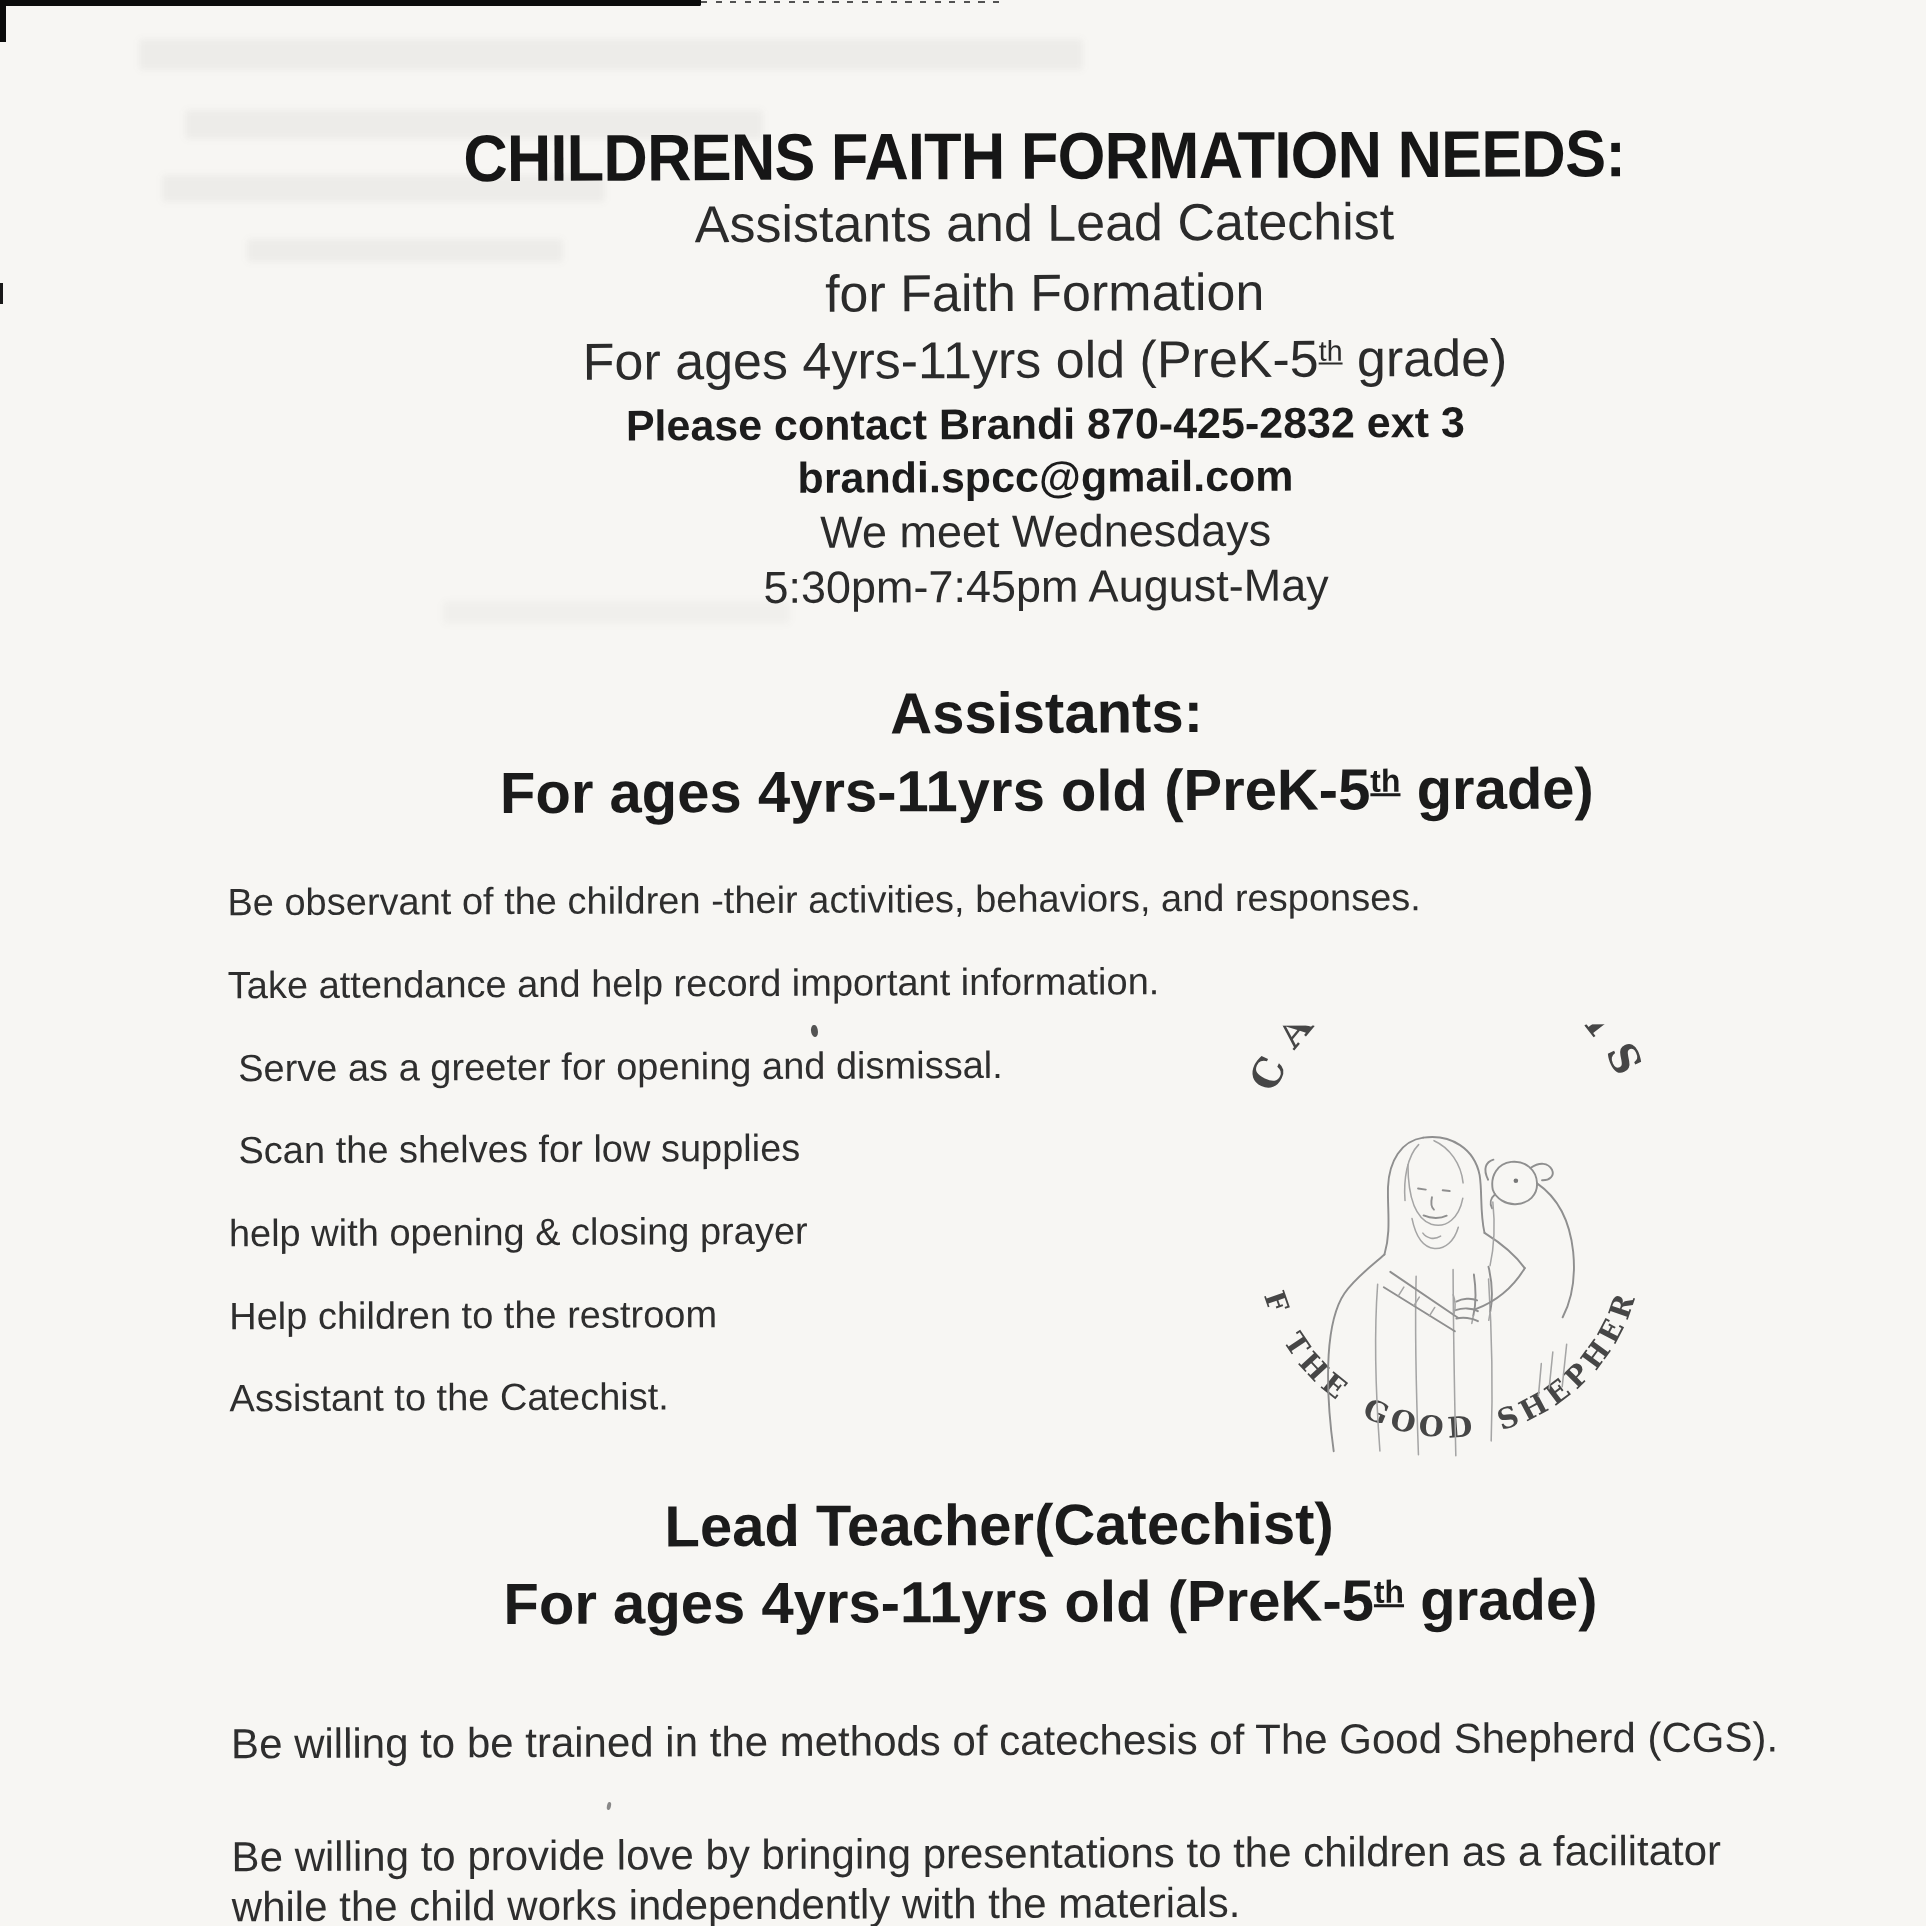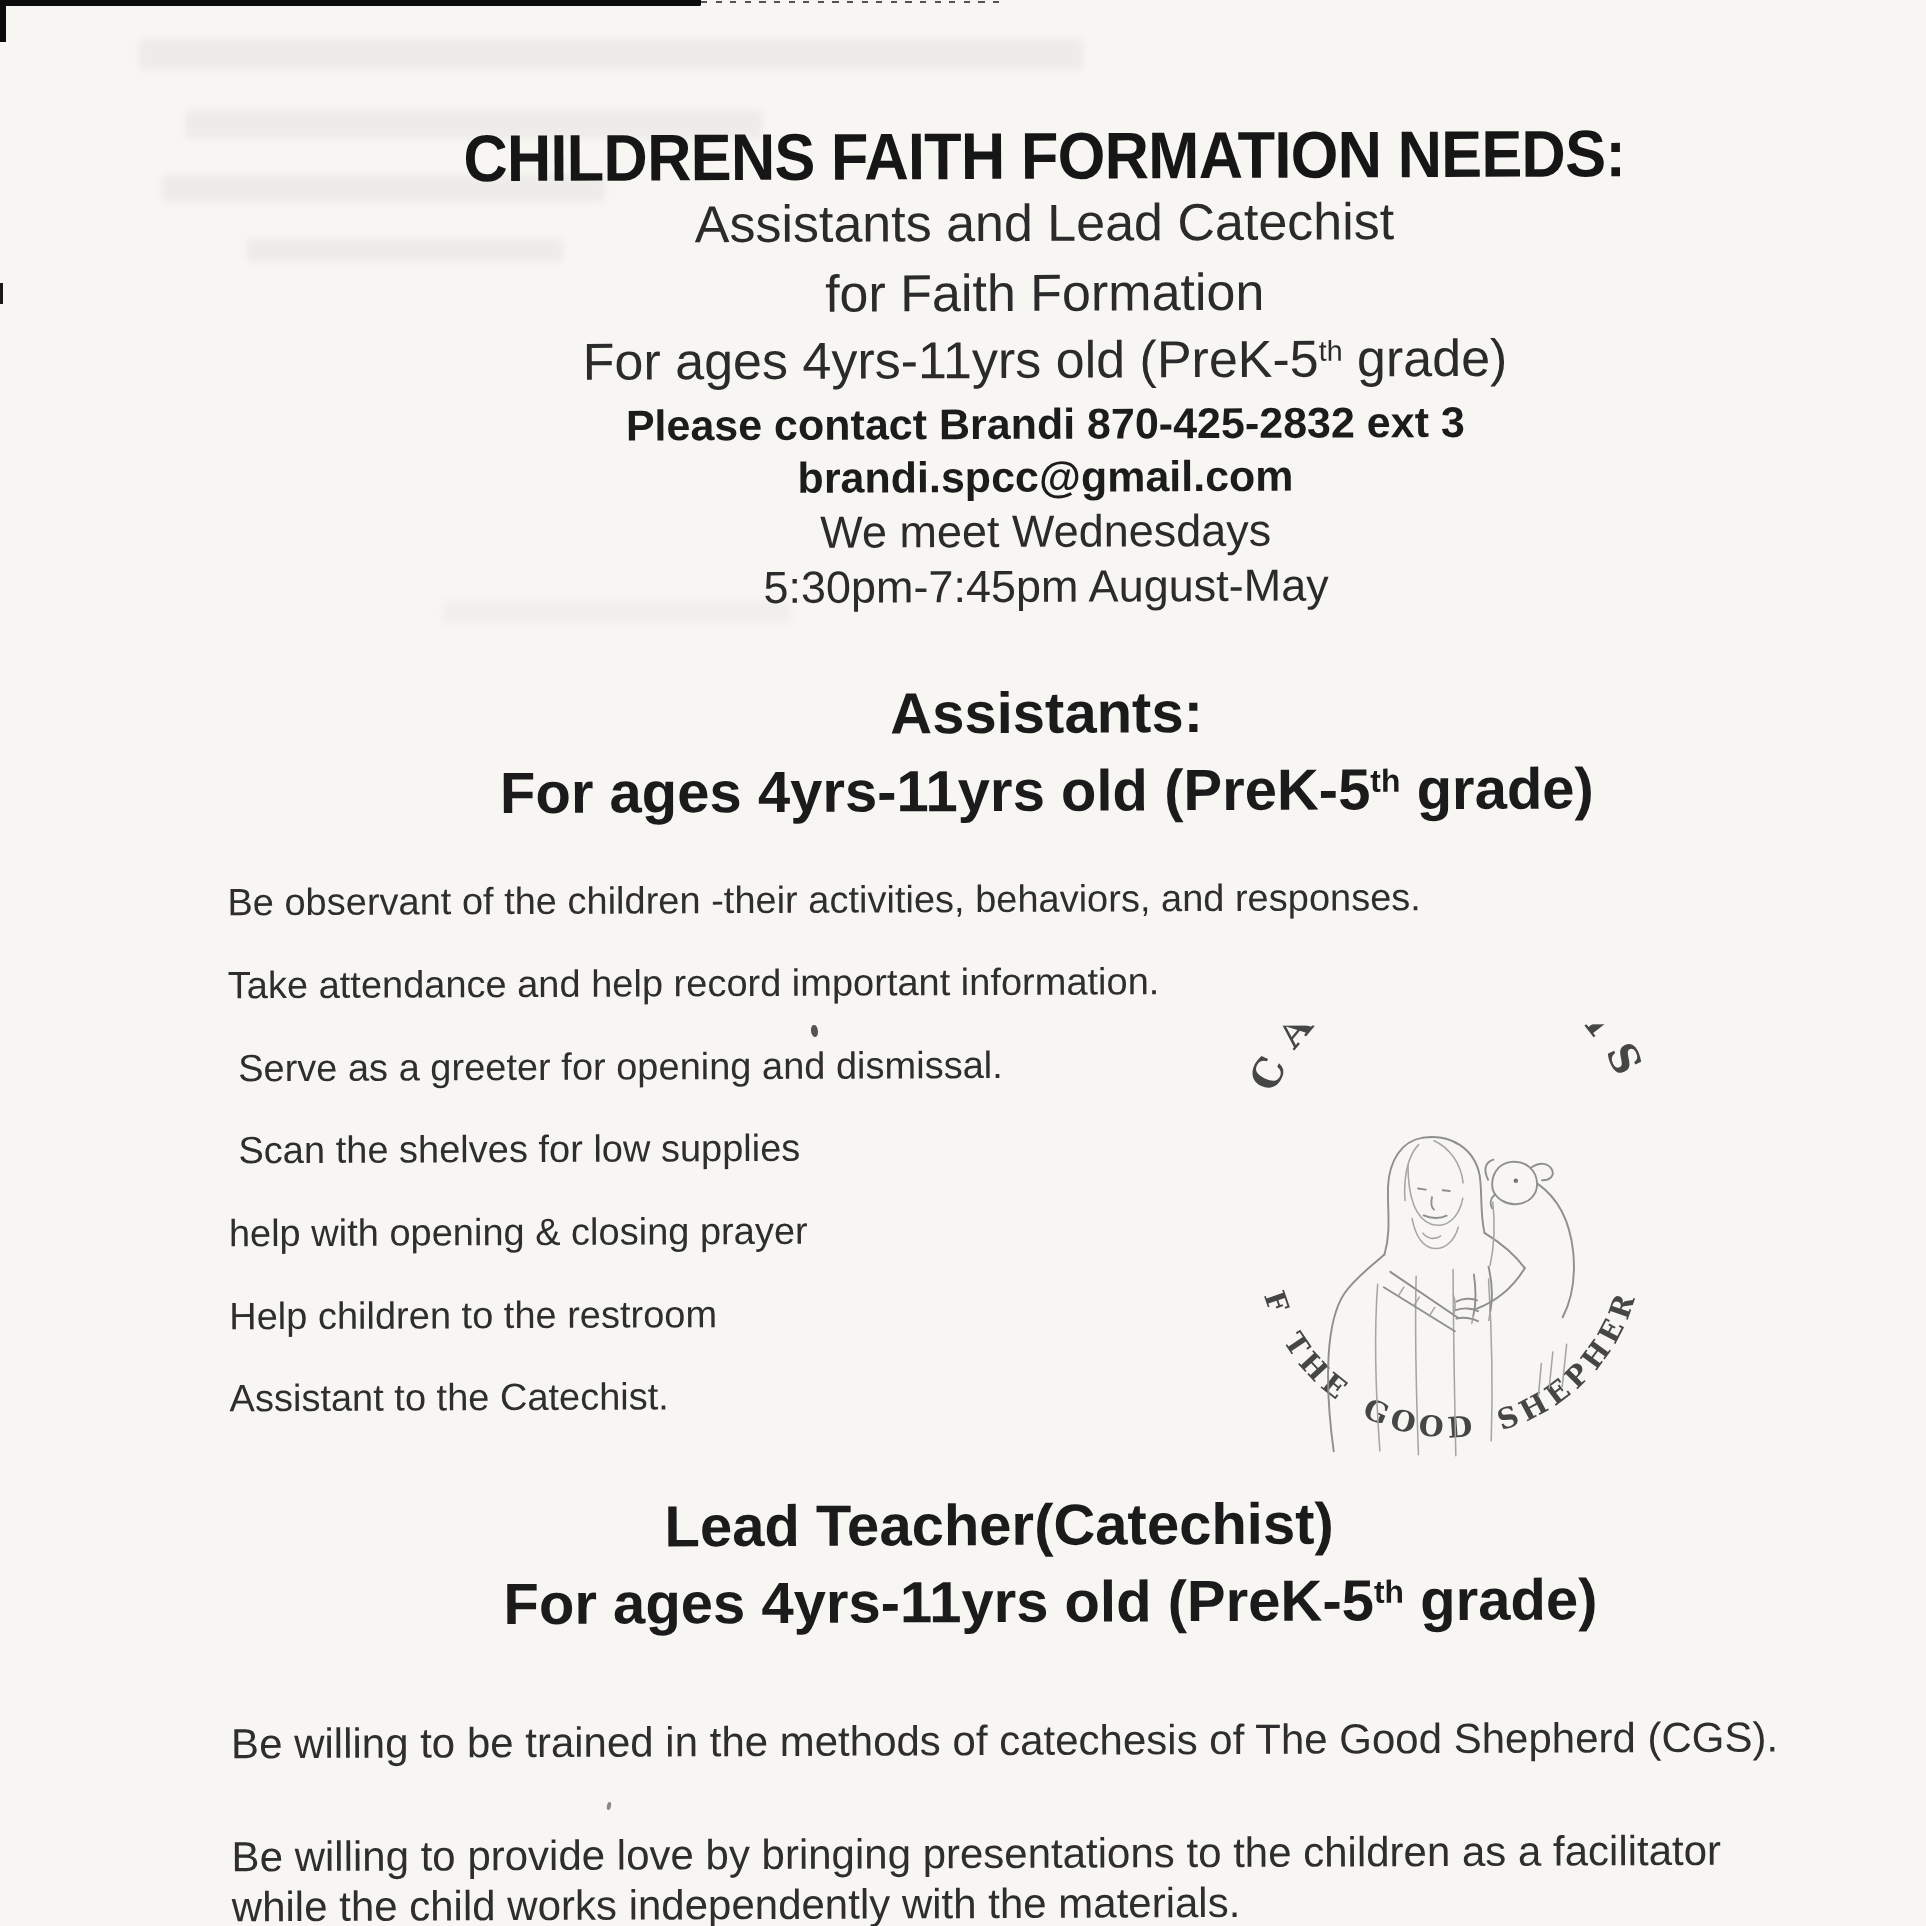--- a/index.html
+++ b/index.html
@@ -23,21 +23,21 @@
   .c1{top:403px;font-size:43px;font-weight:bold;color:#1c1c1c;}
   .c2{top:456px;font-size:43px;font-weight:bold;color:#1c1c1c;}
   .m1{top:509px;font-size:45px;color:#2b2b2b;}
   .m2{top:564px;font-size:45px;color:#2b2b2b;}
 
   .ah{top:684px;font-size:58px;font-weight:bold;color:#1b1b1b;}
   .aages{top:762px;font-size:58px;font-weight:bold;color:#1b1b1b;}
   .lh{top:1496px;left:83px;font-size:58px;font-weight:bold;color:#1b1b1b;}
   .lages{top:1573px;font-size:58px;font-weight:bold;color:#1b1b1b;}
 
-  sup.th{font-size:55%;vertical-align:0.55em;letter-spacing:0;}
+  sup.th{font-size:55%;vertical-align:0.55em;letter-spacing:0;text-decoration:underline;}
 
   
   .duty{position:absolute;left:229px;width:1703px;font-size:38px;line-height:1;
         color:#2e2e2e;white-space:nowrap;}
   .duty.indent{padding-left:10px;}
   .d0{top:880px}.d1{top:963px}.d2{top:1046px}.d3{top:1128px}
   .d4{top:1211px}.d5{top:1294px}.d6{top:1376px}
 
   .para{position:absolute;left:229px;width:1718px;font-size:42px;line-height:50px;
         color:#2e2e2e;white-space:pre-line;}

